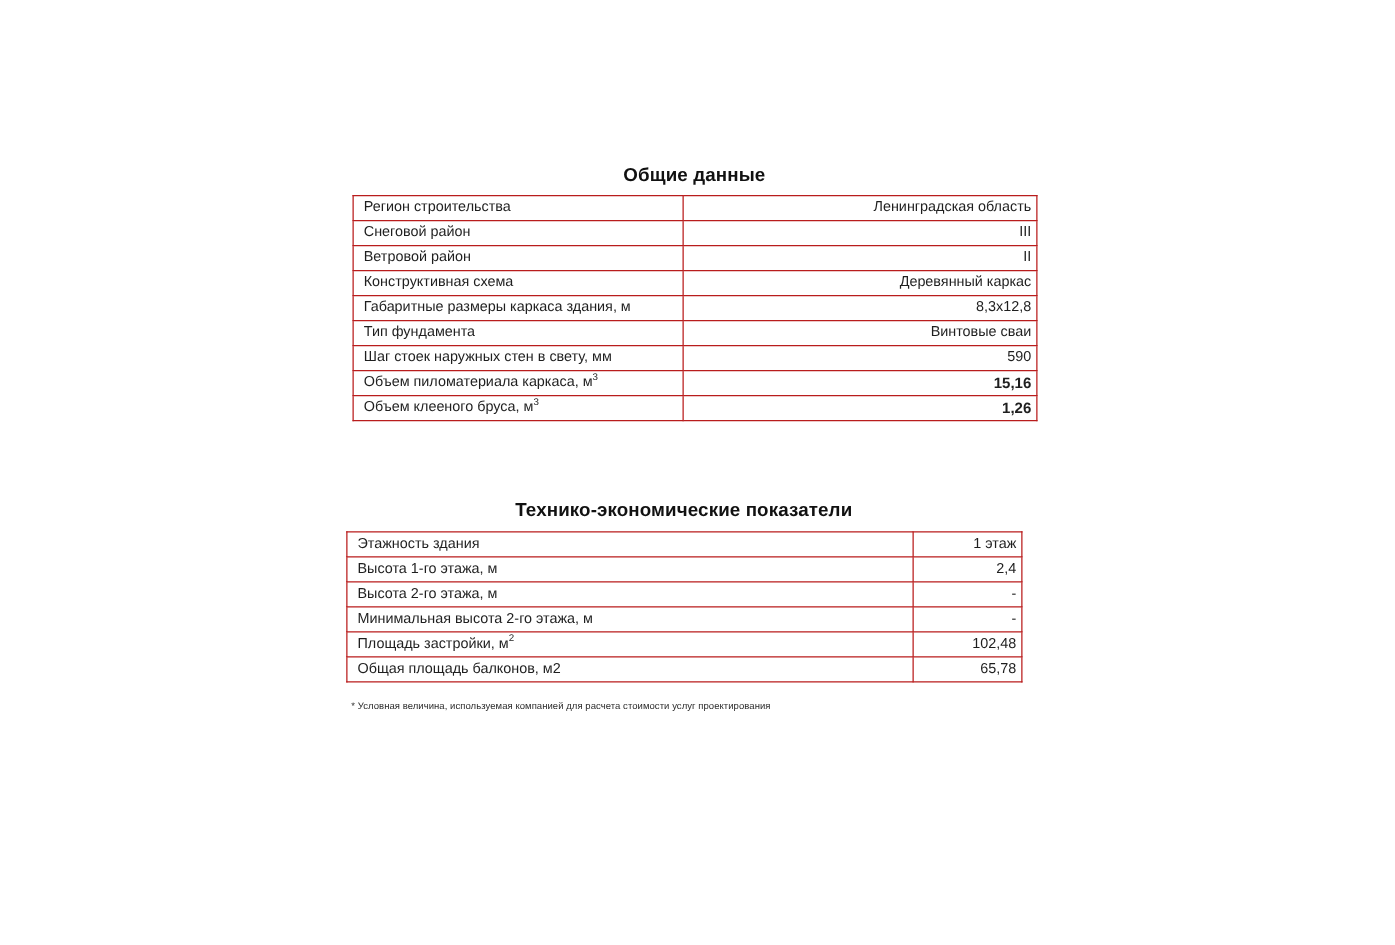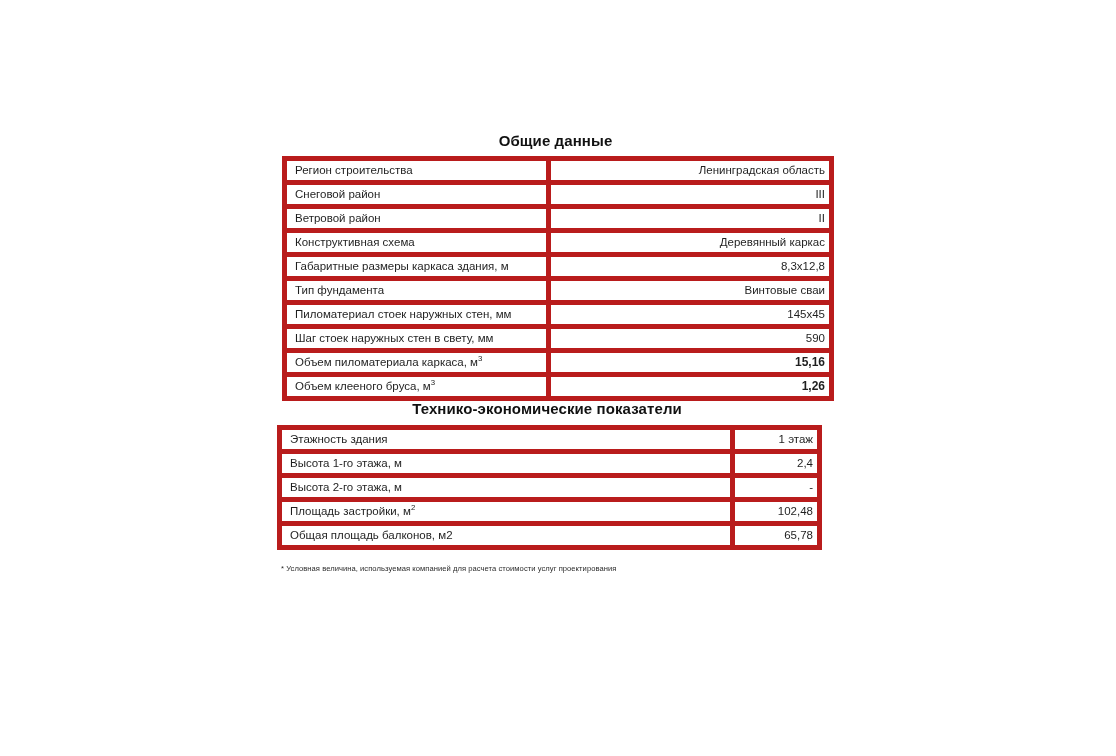--- a/index.html
+++ b/index.html
@@ -53,21 +53,21 @@
   }
 
   table.data-table {
     border-collapse: collapse;
     table-layout: fixed;
     width: 100%;
     background: #ffffff;
   }
 
   table.data-table td {
-    border: 5px solid #b91c1c;
+    border: 1px solid #b91c1c;
     font-size: 11.5px;
     line-height: 13px;
     color: #1f1f1f;
     padding: 0 0 0 8px;
     height: 19px;
     vertical-align: middle;
     white-space: nowrap;
     overflow: hidden;
   }
 
@@ -141,24 +141,20 @@
           </tr>
           <tr>
             <td class="label-cell">Габаритные размеры каркаса здания, м</td>
             <td class="value-cell">8,3х12,8</td>
           </tr>
           <tr>
             <td class="label-cell">Тип фундамента</td>
             <td class="value-cell">Винтовые сваи</td>
           </tr>
           <tr>
-            <td class="label-cell">Пиломатериал стоек наружных стен, мм</td>
-            <td class="value-cell">145х45</td>
-          </tr>
-          <tr>
             <td class="label-cell">Шаг стоек наружных стен в свету, мм</td>
             <td class="value-cell">590</td>
           </tr>
           <tr>
             <td class="label-cell">Объем пиломатериала каркаса, м<sup>3</sup></td>
             <td class="value-cell is-bold">15,16</td>
           </tr>
           <tr>
             <td class="label-cell">Объем клееного бруса, м<sup>3</sup></td>
             <td class="value-cell is-bold">1,26</td>
@@ -182,20 +178,24 @@
           </tr>
           <tr>
             <td class="label-cell">Высота 1-го этажа, м</td>
             <td class="value-cell">2,4</td>
           </tr>
           <tr>
             <td class="label-cell">Высота 2-го этажа, м</td>
             <td class="value-cell">-</td>
           </tr>
           <tr>
+            <td class="label-cell">Минимальная высота 2-го этажа, м</td>
+            <td class="value-cell">-</td>
+          </tr>
+          <tr>
             <td class="label-cell">Площадь застройки, м<sup>2</sup></td>
             <td class="value-cell">102,48</td>
           </tr>
           <tr>
             <td class="label-cell">Общая площадь балконов, м2</td>
             <td class="value-cell">65,78</td>
           </tr>
         </tbody>
     </table>
 

